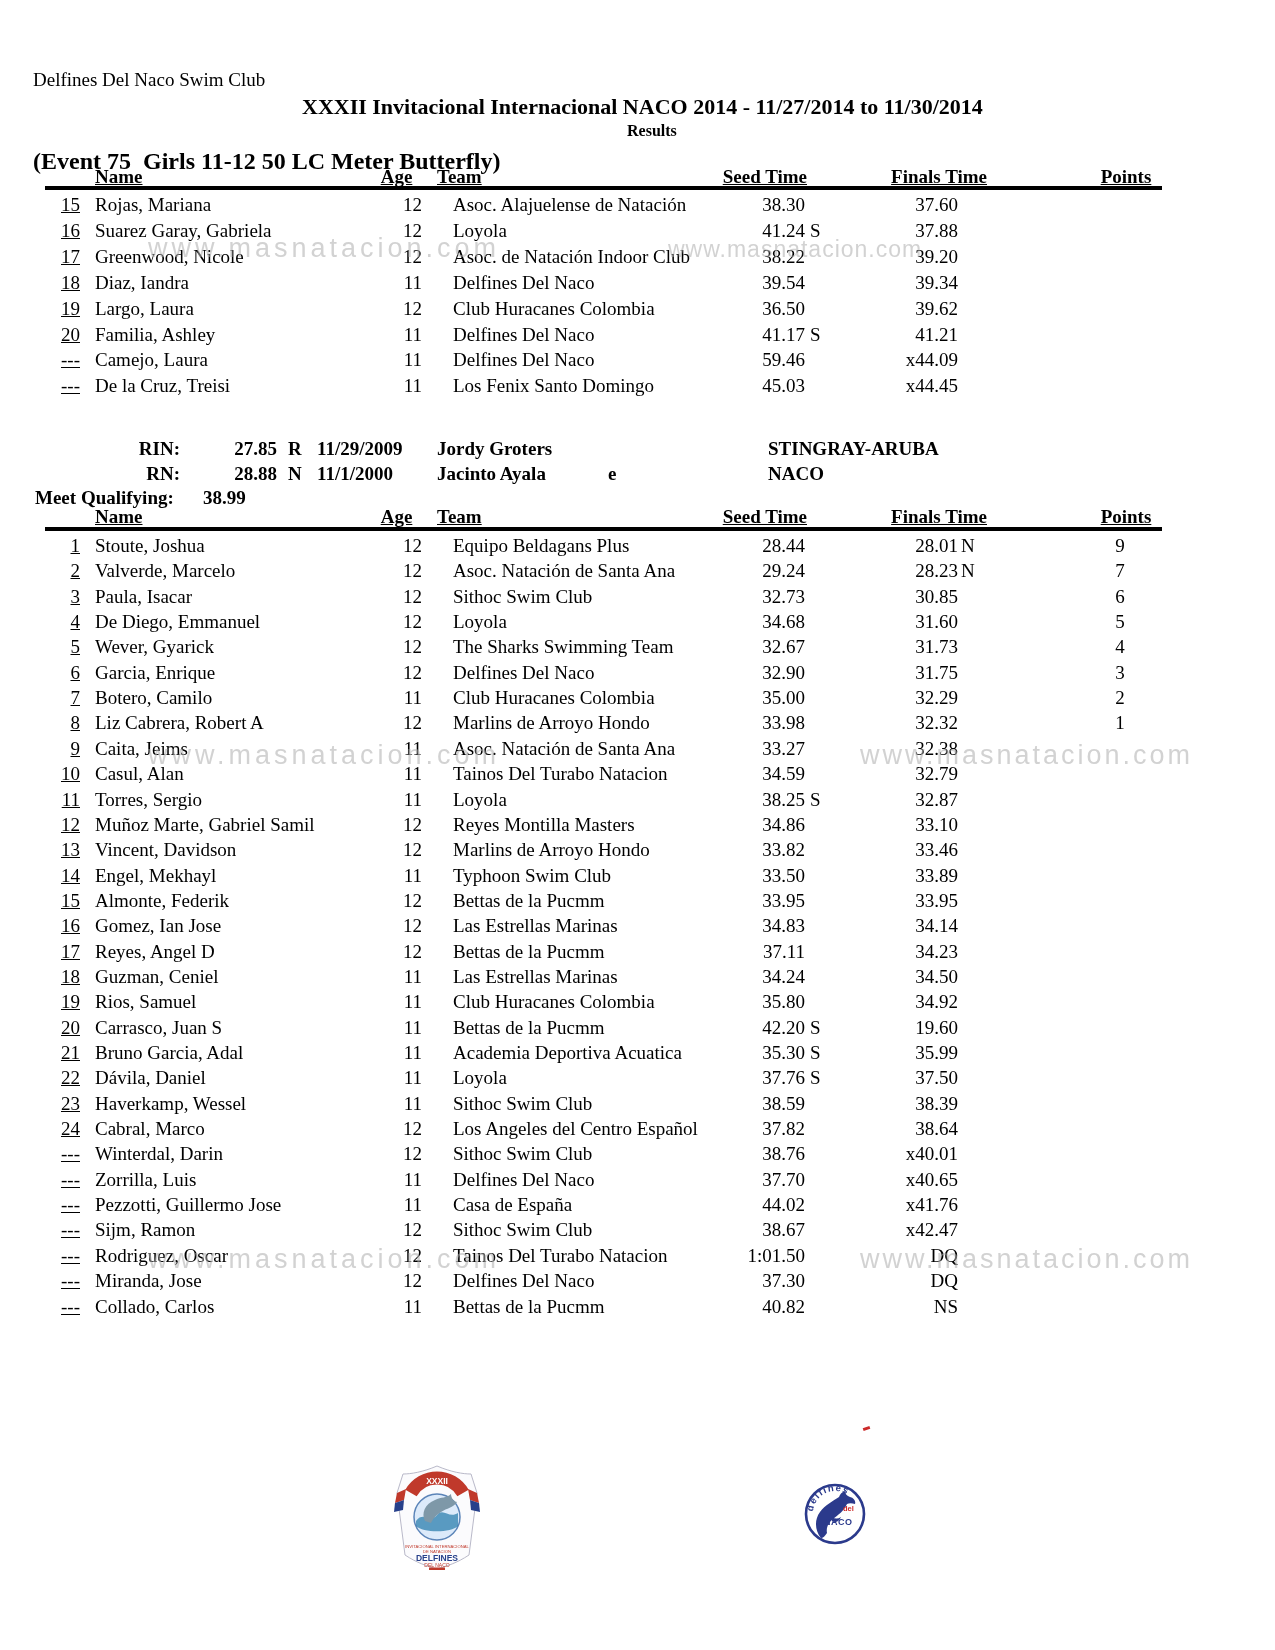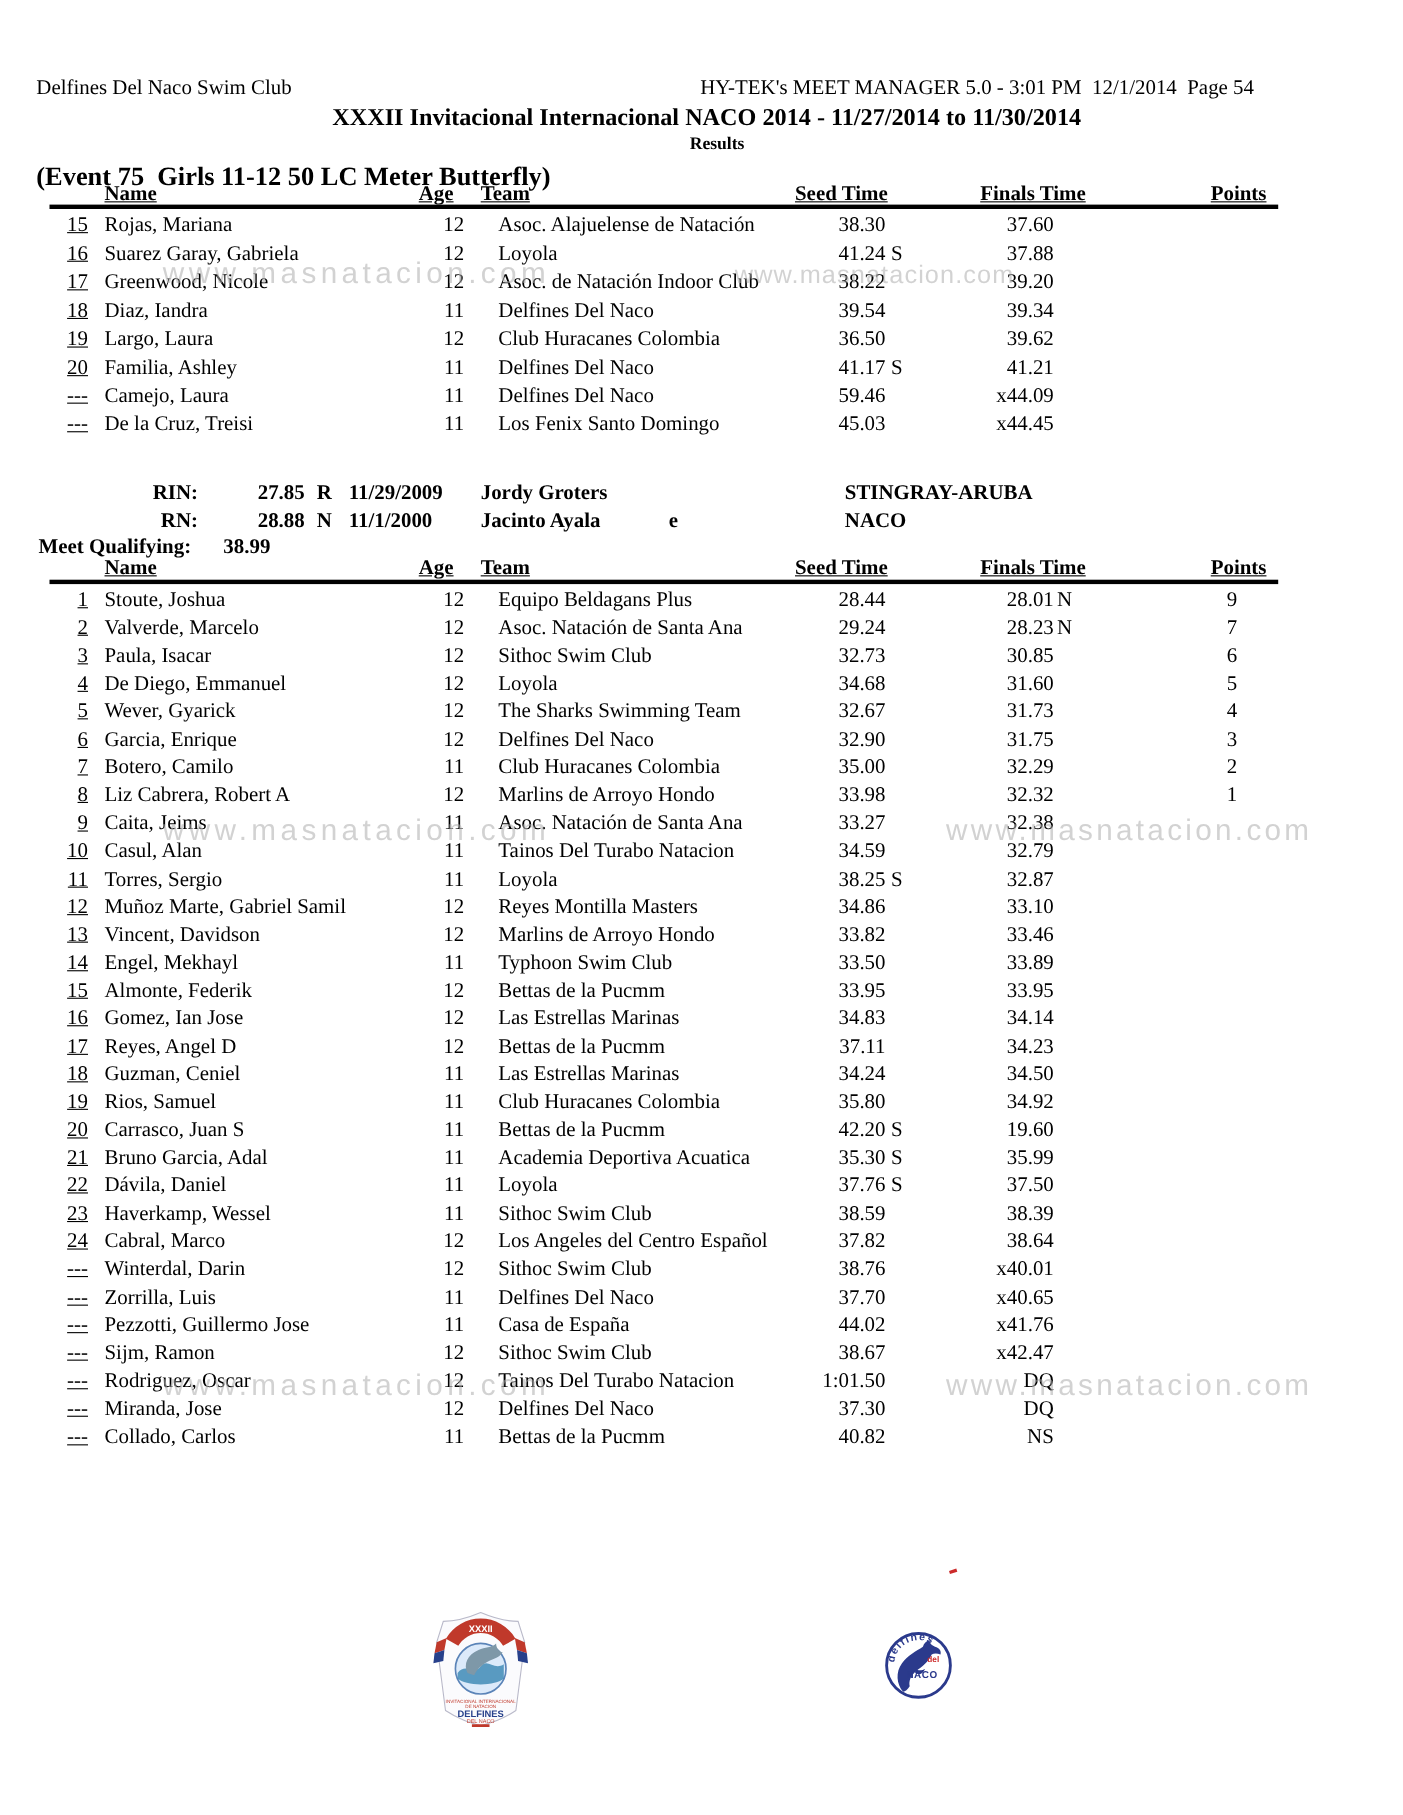--- a/index.html
+++ b/index.html
@@ -87,21 +87,20 @@
   #club-logo-wrap { left:802px; top:1472px; }
   #red-tick { left:863px; top:1427px; width:7px; height:3px; background:#cc2a2a;
               transform:rotate(-18deg); }
 </style>
 </head>
 <body>
 
 <div id="page">
 
   <div class="abs pre" id="club-name">Delfines Del Naco Swim Club</div>
-  <div class="abs pre" id="manager-line">HY-TEK's MEET MANAGER 5.0 - 3:01 PM  12/1/2014  Page 54</div>
   <div class="abs pre" id="meet-title">XXXII Invitacional Internacional NACO 2014 - 11/27/2014 to 11/30/2014</div>
   <div class="abs" id="results-label">Results</div>
 
   <div class="abs pre event-heading" id="e75-heading">(Event 75  Girls 11-12 50 LC Meter Butterfly)</div>
   <div class="thdr" id="e75-header">
     <span class="h-name">Name</span>
     <span class="h-age">Age</span>
     <span class="h-team">Team</span>
     <span class="h-seed">Seed Time</span>
     <span class="h-finals">Finals Time</span>

